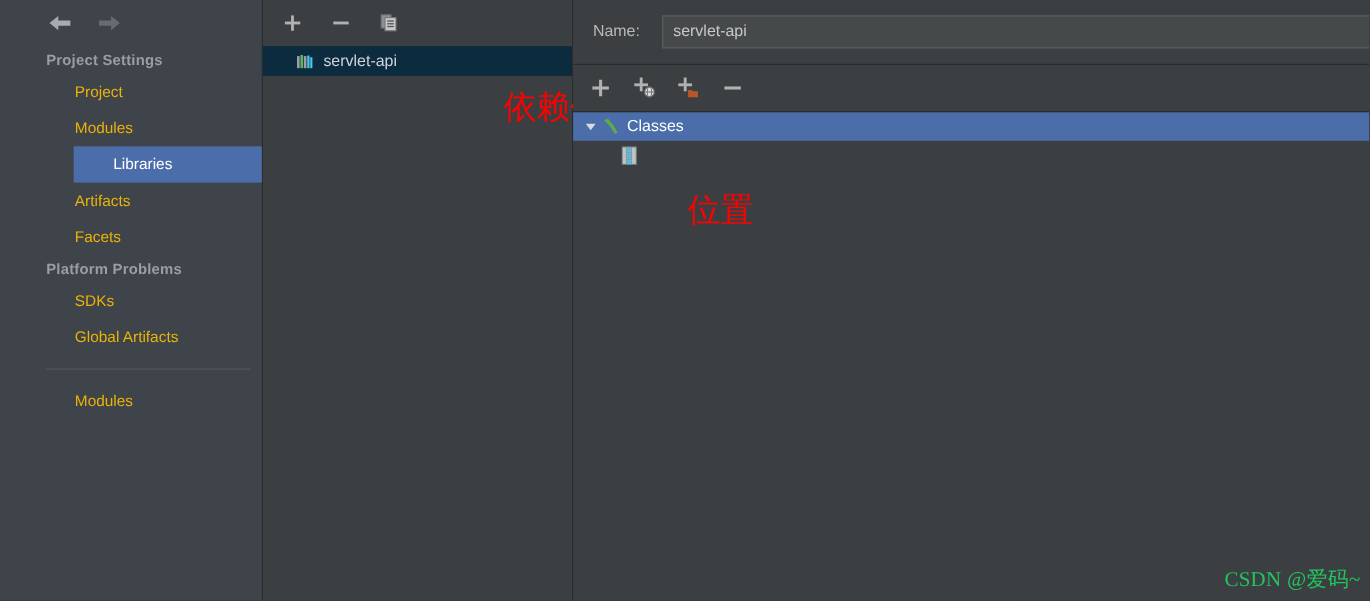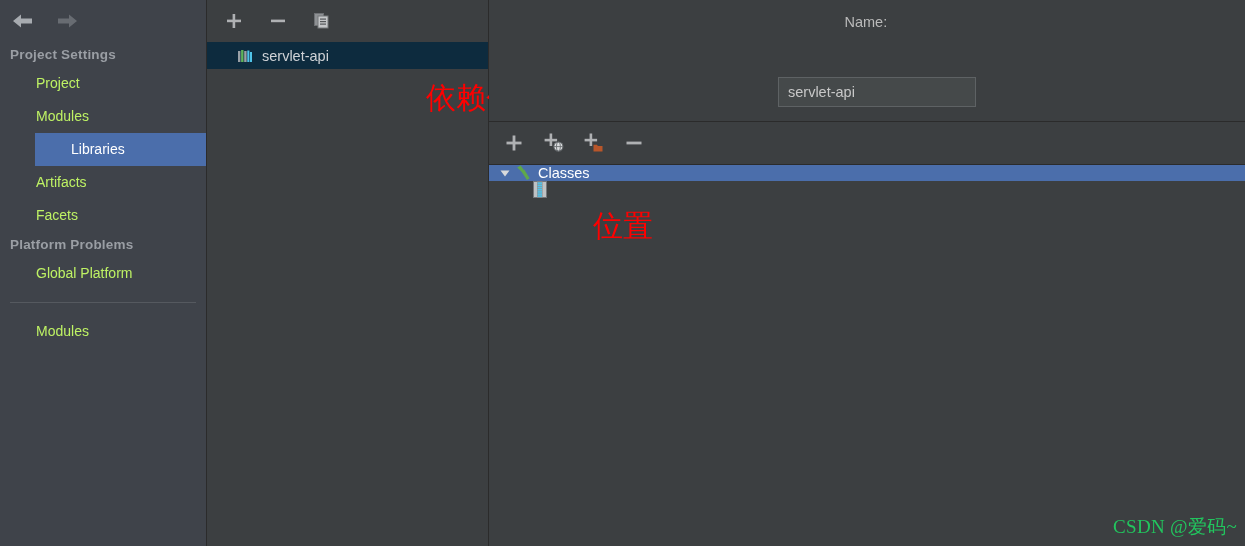--- a/index.html
+++ b/index.html
@@ -22,20 +22,21 @@
     color: #BBBBBB;
   }
 
   
   .sidebar {
     width: 206px;
     flex: 0 0 206px;
     background: #3F434A;
     position: relative;
     border-right: 1px solid #2B2B2B;
+    padding-left: 32px;
   }
   .nav-arrows {
     height: 42px;
     display: flex;
     align-items: center;
     padding-left: 10px;
     gap: 18px;
   }
   .arrow {
     width: 26px;
@@ -48,21 +49,21 @@
   .sidebar-group {
     font-weight: bold;
     color: #9A9EA4;
     padding: 5px 0 5px 10px;
     font-size: 13.5px;
     letter-spacing: 0.2px;
   }
   .sidebar-item {
     padding: 8px 0 8px 36px;
     font-size: 14px;
-    color: #bef264;
+    color: #eab308;
     line-height: 17px;
   }
   .sidebar-item.selected {
     background: #4B6EAB;
     color: #FFFFFF;
     margin-left: 35px;
   }
   .sidebar-sep {
     height: 1px;
     background: #55595F;
@@ -129,21 +130,20 @@
   .name-section {
     flex: 0 0 auto;
     padding: 14px 0 14px 0;
     border-bottom: 1px solid #2B2B2B;
     position: relative;
   }
   .name-row {
     display: flex;
     align-items: center;
     padding-left: 18px;
-    flex-direction: column;
   }
   .name-label {
     color: #BABABA;
     font-size: 14.5px;
     width: 63px;
     flex: 0 0 63px;
   }
   .name-input {
     flex: 1 1 auto;
     height: 30px;
@@ -168,21 +168,21 @@
     background: #3C3F41;
   }
   .tree {
     flex: 1 1 auto;
     position: relative;
     overflow: hidden;
   }
   .tree-row {
     display: flex;
     align-items: center;
-    height: 16px;
+    height: 26px;
     font-size: 14.5px;
     color: #D2D4D7;
   }
   .tree-row.selected {
     background: #4B6EAB;
     color: #FFFFFF;
   }
   .tree-row.child { padding-left: 44px; gap: 8px; }
   .twisty {
     width: 18px;
@@ -238,21 +238,24 @@
     <div class="sidebar-item">
       <span>Artifacts</span>
     </div>
     <div class="sidebar-item">
       <span>Facets</span>
     </div>
 
     <div class="sidebar-group">Platform Problems</div>
 
     <div class="sidebar-item">
-      <span>Global Platform</span>
+      <span>SDKs</span>
+    </div>
+    <div class="sidebar-item">
+      <span>Global Artifacts</span>
     </div>
 
     <div class="sidebar-sep"></div>
 
     <div class="sidebar-item">
       <span>Modules</span>
     </div>
   </div>
 
   <div class="midpanel">
@@ -361,19 +364,19 @@
             <rect x="4.6" y="3.6" width="4.4" height="1.5" fill="#4EC6EE"></rect>
             <rect x="4.6" y="5.8" width="4.4" height="1.5" fill="#4EC6EE"></rect>
             <rect x="4.6" y="8.0" width="4.4" height="1.5" fill="#4EC6EE"></rect>
             <rect x="4.6" y="10.2" width="4.4" height="1.5" fill="#4EC6EE"></rect>
             <rect x="4.6" y="12.4" width="4.4" height="1.5" fill="#4EC6EE"></rect>
             <rect x="4.6" y="14.4" width="4.4" height="1.5" fill="#4EC6EE"></rect>
           </svg>
         </span>
       </div>
 
-      <div class="annot-red" id="annot-pos" style="left:104px; top:46px;">位置</div>
+      <div class="annot-red" id="annot-pos" style="left:104px; top:75px;">位置</div>
     </div>
 
     <div class="watermark">CSDN @爱码~</div>
   </div>
 
 </div>
 
 </body></html>

